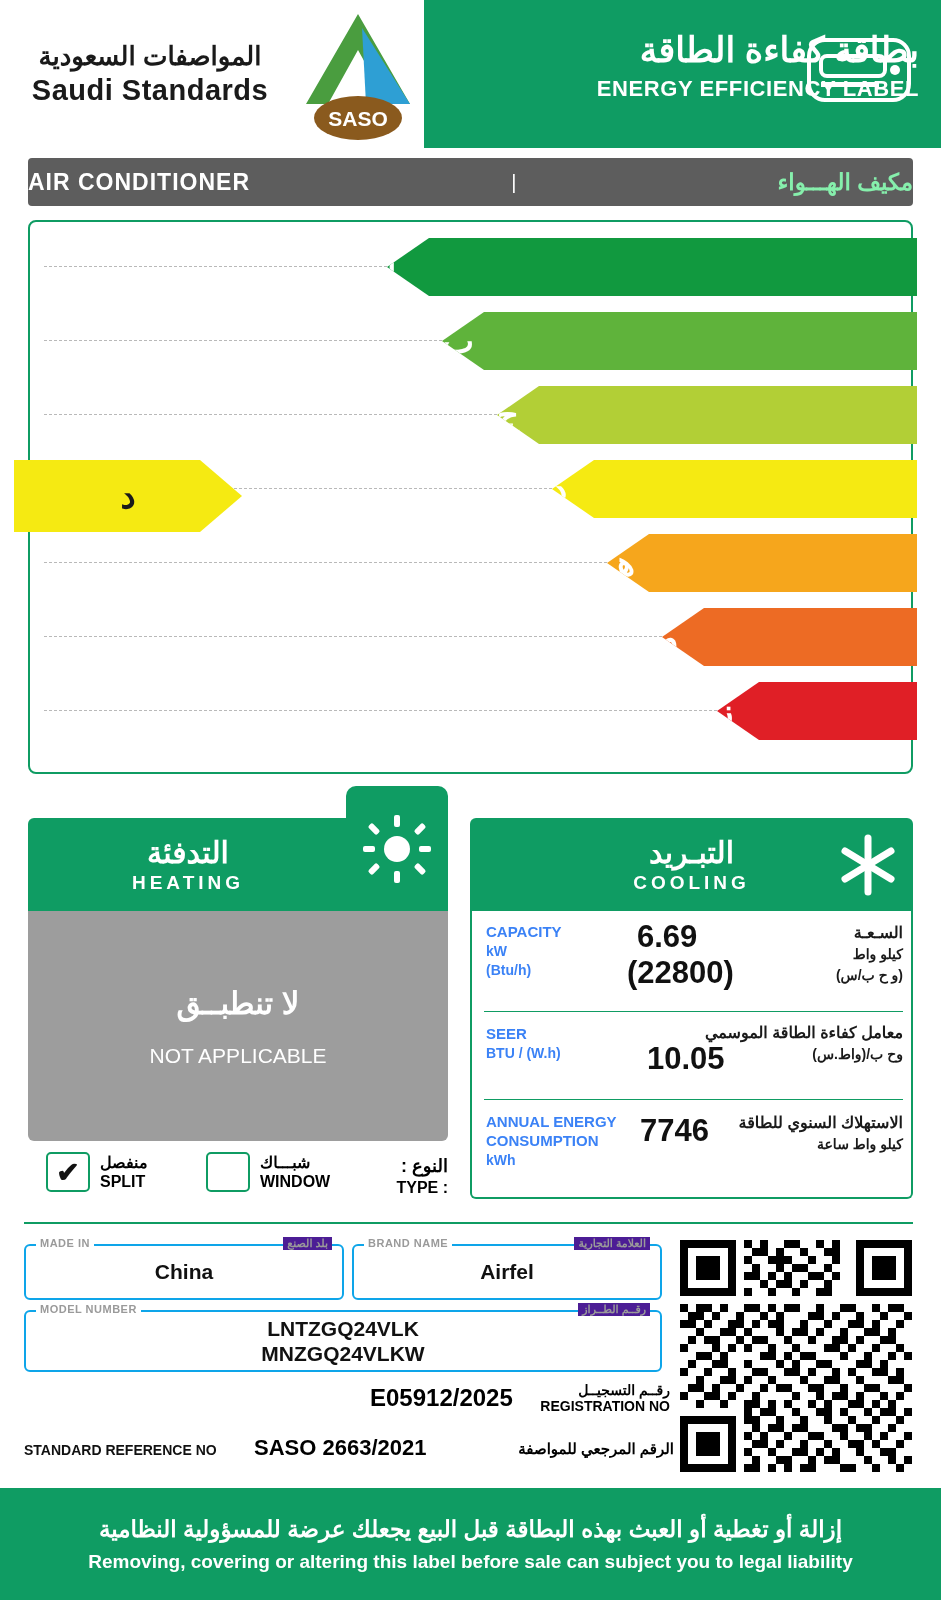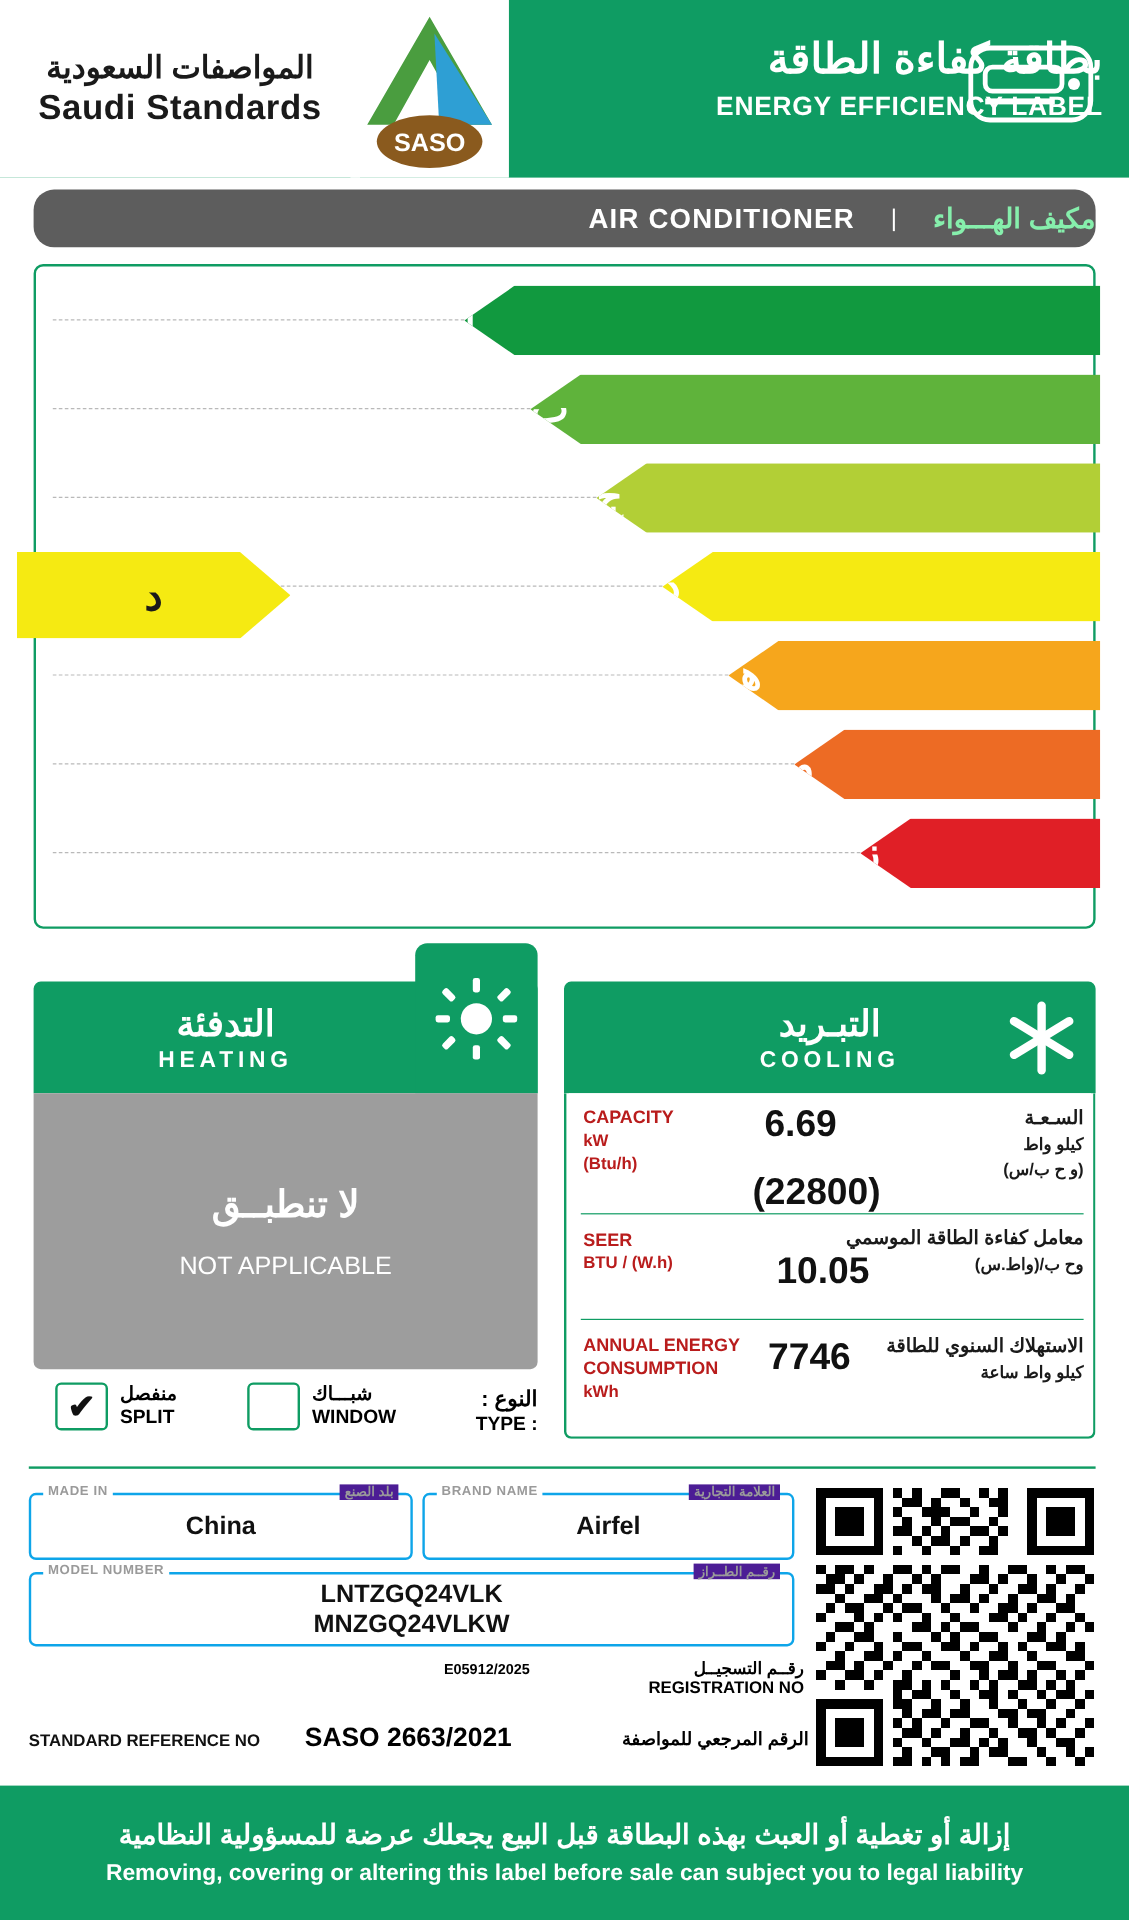--- a/index.html
+++ b/index.html
@@ -48,22 +48,22 @@
   .header-en {
     font-size: 22px; font-weight: bold; color: #ffffff; letter-spacing: 0.6px; margin-top: 4px;
   }
   .ac-icon {
     position: absolute; right: 22px; top: 32px; width: 120px; height: 84px;
   }
 
   
   .product-bar {
     position: absolute; left: 28px; top: 158px; width: 885px; height: 48px;
-    background: #5d5d5d; border-radius: 17px;
-    display: flex; align-items: center; justify-content: flex-end;
+    background: #5d5d5d; border-radius: 4px;
+    display: flex; align-items: center; justify-content: space-between;
   }
   .product-en {
     color: #ffffff; font-size: 23px; font-weight: bold; letter-spacing: 1px;
   }
   .product-sep { color: #ffffff; font-size: 20px; margin: 0 30px; }
   .product-ar {
     color: #86efac; font-size: 23px; font-weight: bold; direction: rtl; letter-spacing: 1px;
   }
 
   
@@ -125,21 +125,21 @@
     position: absolute; right: 14px; top: 16px; width: 62px; height: 62px;
     display: flex; align-items: center; justify-content: center;
   }
   .cool-texts { width: 100%; text-align: center; }
 
   .cool-body {
     position: absolute; left: 470px; top: 911px; width: 443px; height: 288px;
     background: #ffffff; border: 2px solid #0f9c63; border-top: 0; border-radius: 0 0 6px 6px;
   }
   .metric { position: absolute; left: 0; width: 443px; }
-  .m-en { position: absolute; left: 14px; font-size: 15px; font-weight: bold; color: #b91c1c; line-height: 1.25; }
+  .m-en { position: absolute; left: 14px; font-size: 15px; font-weight: bold; color: #3b82f6; line-height: 1.25; }
   .m-en .sub { font-weight: bold; font-size: 14px; }
   .m-val { position: absolute; font-size: 31px; font-weight: bold; color: #111; }
   .m-ar { position: absolute; right: 12px; text-align: right; direction: rtl; font-size: 16px; font-weight: bold; color: #1a1a1a; line-height: 1.3; }
   .m-ar .sub2 { font-size: 14px; }
   .m-div { position: absolute; left: 12px; width: 419px; border-top: 1px solid #0f9c63; }
 
   
   .type-row {
     position: absolute; left: 28px; top: 1150px; width: 420px; height: 58px;
   }
@@ -172,21 +172,21 @@
   .f-ar-cap {
     position: absolute; right: 10px; top: -9px; background: #4c1d95; padding: 0 4px;
     font-size: 11px; font-weight: bold; color: #9a9a9a; direction: rtl;
   }
   .f-val {
     width: 100%; text-align: center; font-size: 21px; font-weight: bold; color: #111;
   }
   .f-val.multi { line-height: 1.2; }
 
   .reg-row { position: absolute; left: 370px; top: 1382px; width: 300px; text-align: right; }
-  .reg-val { position: absolute; left: 0; top: 2px; font-size: 12px; font-weight: bold; }
+  .reg-val { position: absolute; left: 0; top: 2px; font-size: 24px; font-weight: bold; }
   .reg-ar { font-size: 14px; font-weight: bold; direction: rtl; }
   .reg-en { font-size: 14px; font-weight: bold; }
 
   .std-row { position: absolute; left: 24px; top: 1434px; width: 650px; }
   .std-en-lab { position: absolute; left: 0; top: 8px; font-size: 14px; font-weight: bold; color: #111; }
   .std-val { position: absolute; left: 230px; top: 1px; font-size: 22px; font-weight: bold; }
   .std-ar-lab { position: absolute; right: 0; top: 6px; font-size: 15px; font-weight: bold; direction: rtl; }
 
   .qr { position: absolute; left: 680px; top: 1240px; width: 232px; height: 232px; }
 
@@ -342,21 +342,21 @@
 
   <div class="cool-body">
 
     <div class="metric" style="top:0;height:100px">
       <div class="m-en" style="top:12px">
         <span>CAPACITY</span><br>
         <span class="sub">kW</span><br>
         <span class="sub">(Btu/h)</span>
       </div>
       <div class="m-val" style="left:165px; top:8px">6.69</div>
-      <div class="m-val" style="left:155px; top:64px">(22800)</div>
+      <div class="m-val" style="left:155px; top:44px">(22800)</div>
       <div class="m-ar" style="top:12px">
         <span>السـعـة</span><br>
         <span class="sub2">كيلو واط</span><br>
         <span class="sub2">(و ح ب/س)</span>
       </div>
       <div class="m-div" style="top:100px"></div>
     </div>
 
     <div class="metric" style="top:100px;height:88px">
       <div class="m-en" style="top:14px">

